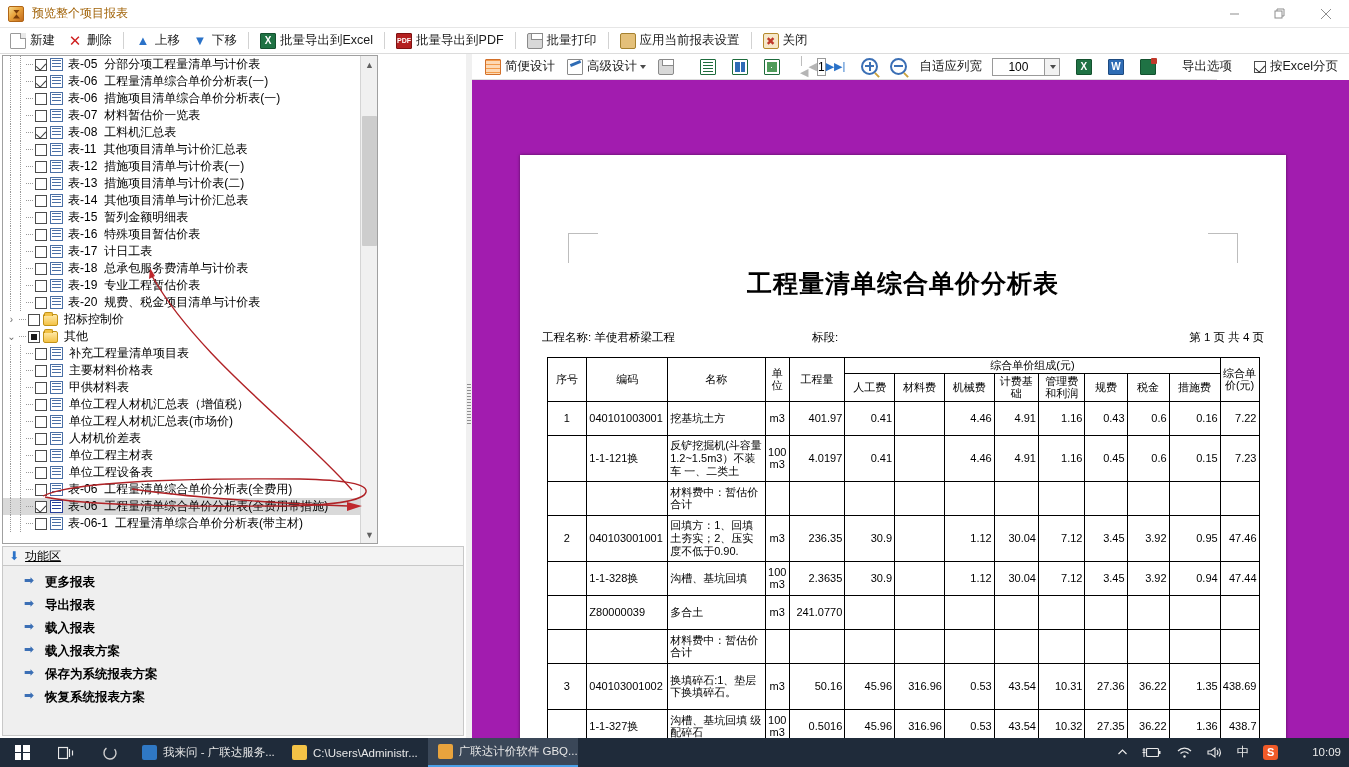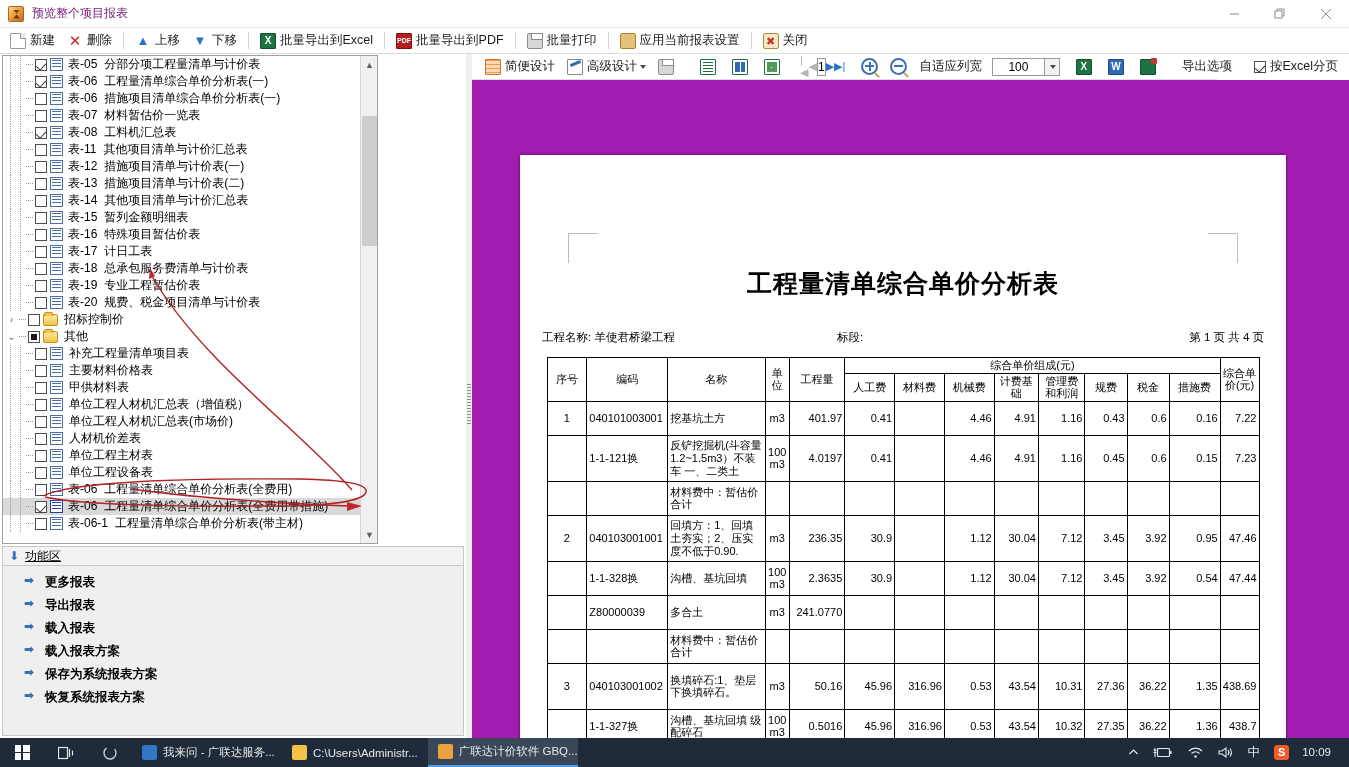--- a/index.html
+++ b/index.html
@@ -18,21 +18,21 @@
   }
   .app-icon{
     width:16px;height:16px;margin-left:8px;margin-right:8px;
     background:linear-gradient(135deg,#f7d98a 0%,#e8a33d 45%,#c2691c 100%);
     border:1px solid #b06516; border-radius:2px; position:relative;
   }
   .app-icon:after{
     content:""; position:absolute; left:4px; top:3px; width:7px; height:9px;
     background:#7a3c09; clip-path:polygon(0 0,100% 0,45% 50%,100% 100%,0 100%,55% 50%);
   }
-  .titlebar .tt{ font-size:12px; color:#701a75; }
+  .titlebar .tt{ font-size:12px; color:#a16207; }
   .wincontrols{ margin-left:auto; display:flex; height:28px; }
   .wc{ width:46px; height:28px; display:flex; align-items:center; justify-content:center;
        color:#8d8d8d; font-size:13px; }
   .wc svg{ display:block; }
 
   
   .maintb{
     position:absolute; left:0; top:28px; width:1349px; height:26px;
     background:#ffffff; border-bottom:1px solid #dcdcdc;
     display:flex; align-items:center; padding-left:4px;
@@ -174,21 +174,21 @@
 
   .prevbg{ position:absolute; left:0; top:26px; width:1000px; height:658px; background:#a21caf; overflow:hidden;padding-left:35px;}
   .page{ position:absolute; left:48px; top:75px; width:766px; height:2000px; background:#fff;
          box-shadow:0 0 3px rgba(0,0,0,.5); }
   .crop{ position:absolute; width:30px; height:1px; background:#bdbdbd; }
   .crop.v{ width:1px; height:30px; }
   .doctitle{ text-align:center; font-family:"Liberation Sans","DejaVu Sans",sans-serif;
      font-weight:bold; font-size:25px; letter-spacing:1px; margin-top:112px; color:#000; }
   .metarow{ display:flex; margin-top:30px; padding:0 22px; font-size:11.5px; color:#000; }
   .meta-l{ width:270px; }
-  .meta-c{ flex:1;margin-left:25px; }
+  .meta-c{ flex:1; }
   .meta-r{ text-align:right; white-space:nowrap; }
 
   table.rpt{ border-collapse:collapse; margin:12px auto 0; width:713px; table-layout:fixed; }
   table.rpt td,table.rpt th{ border:1px solid #000; font-size:11px; padding:1px 2px;
       color:#000; font-weight:normal; vertical-align:middle; line-height:1.15;
       word-break:break-all; overflow:hidden; }
   table.rpt th{ text-align:center; }
   .num{ text-align:right; }
   .ctr{ text-align:center; }
 
@@ -201,21 +201,21 @@
   .tbicon{ width:44px;height:29px;display:flex;align-items:center;justify-content:center;}
   .winlogo{ width:15px;height:15px;display:grid;grid-template-columns:1fr 1fr;
             grid-template-rows:1fr 1fr;gap:1.6px;}
   .winlogo i{ background:#ffffff; display:block; }
   .taskitem{ height:29px;display:flex;align-items:center;padding:0 10px;color:#e6e6e6;
              font-size:11.5px;max-width:150px;white-space:nowrap;overflow:hidden; }
   .taskitem.active{ background:#3a4758; border-bottom:2px solid #4aa0e8; }
   .tskico{ width:15px;height:15px;margin-right:6px;flex:0 0 15px;border-radius:2px;}
   .tray{ margin-left:auto; display:flex; align-items:center; color:#e9e9e9; font-size:11.5px; }
   .trayi{ padding:0 7px; display:flex; align-items:center; height:29px;}
-  .clock{ padding:0 18px 0 6px; line-height:1.05; text-align:center; }
+  .clock{ padding:0 8px 0 6px; line-height:1.05; text-align:center;margin-left:21px; }
 </style>
 </head>
 <body>
 
 <div id="app">
 
   <div class="titlebar">
     <div class="app-icon"></div>
     <div class="tt">预览整个项目报表</div>
     <div class="wincontrols">
@@ -778,21 +778,21 @@
                 <td>沟槽、基坑回填</td>
                 <td class="ctr">100<br>m3</td>
                 <td class="num">2.3635</td>
                 <td class="num">30.9</td>
                 <td class="num"></td>
                 <td class="num">1.12</td>
                 <td class="num">30.04</td>
                 <td class="num">7.12</td>
                 <td class="num">3.45</td>
                 <td class="num">3.92</td>
-                <td class="num">0.54</td>
+                <td class="num">0.94</td>
                 <td class="num">47.44</td>
               </tr>
               <tr style="height: 34px;">
                 <td class="ctr"></td>
                 <td>Z80000039</td>
                 <td>多合土</td>
                 <td class="ctr">m3</td>
                 <td class="num">241.0770</td>
                 <td class="num"></td>
                 <td class="num"></td>

